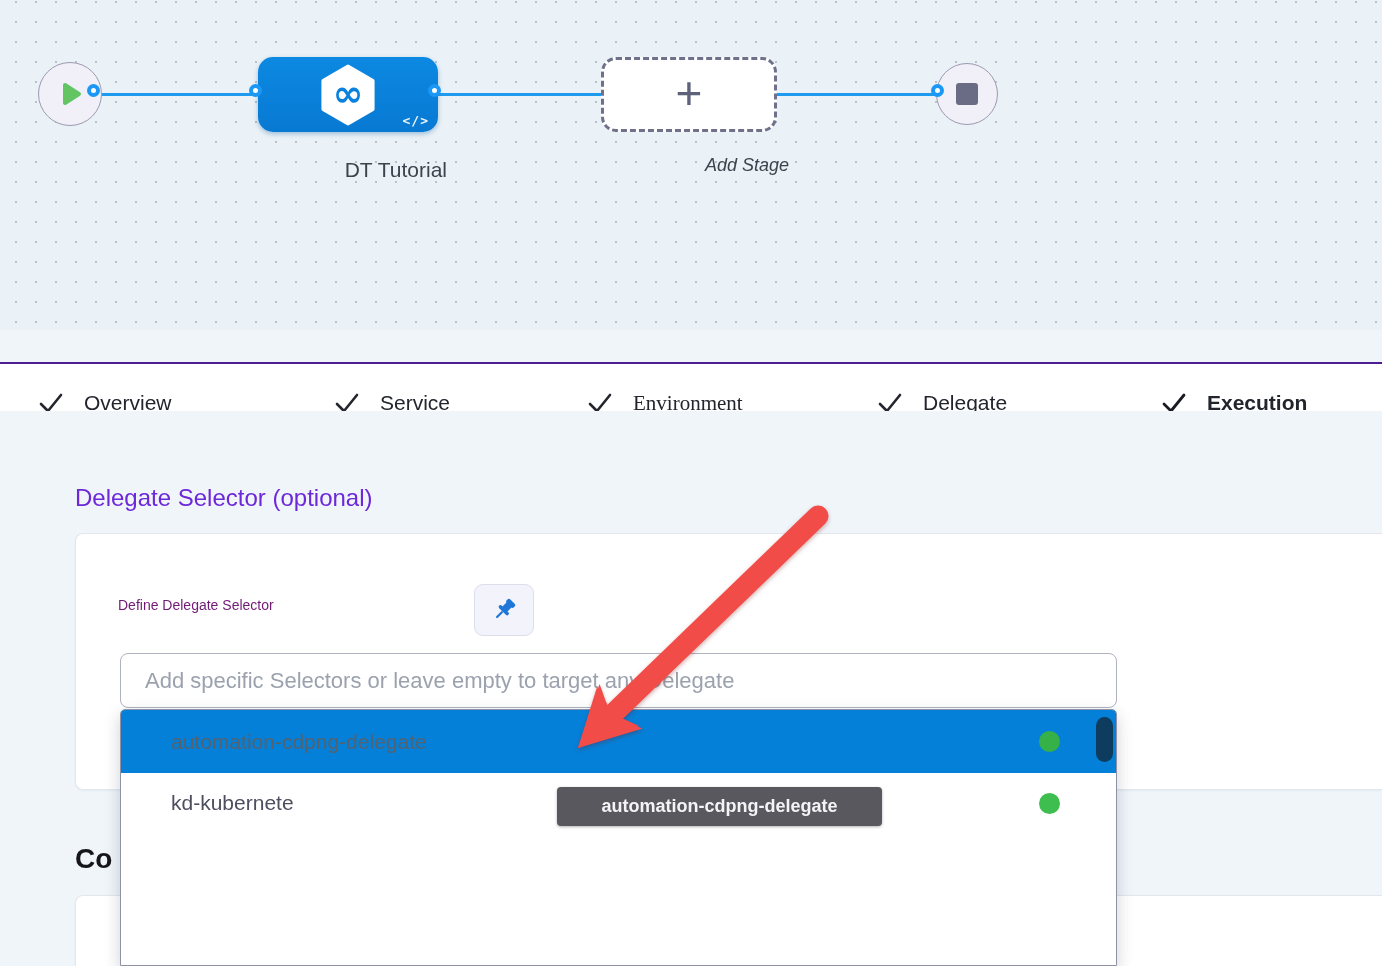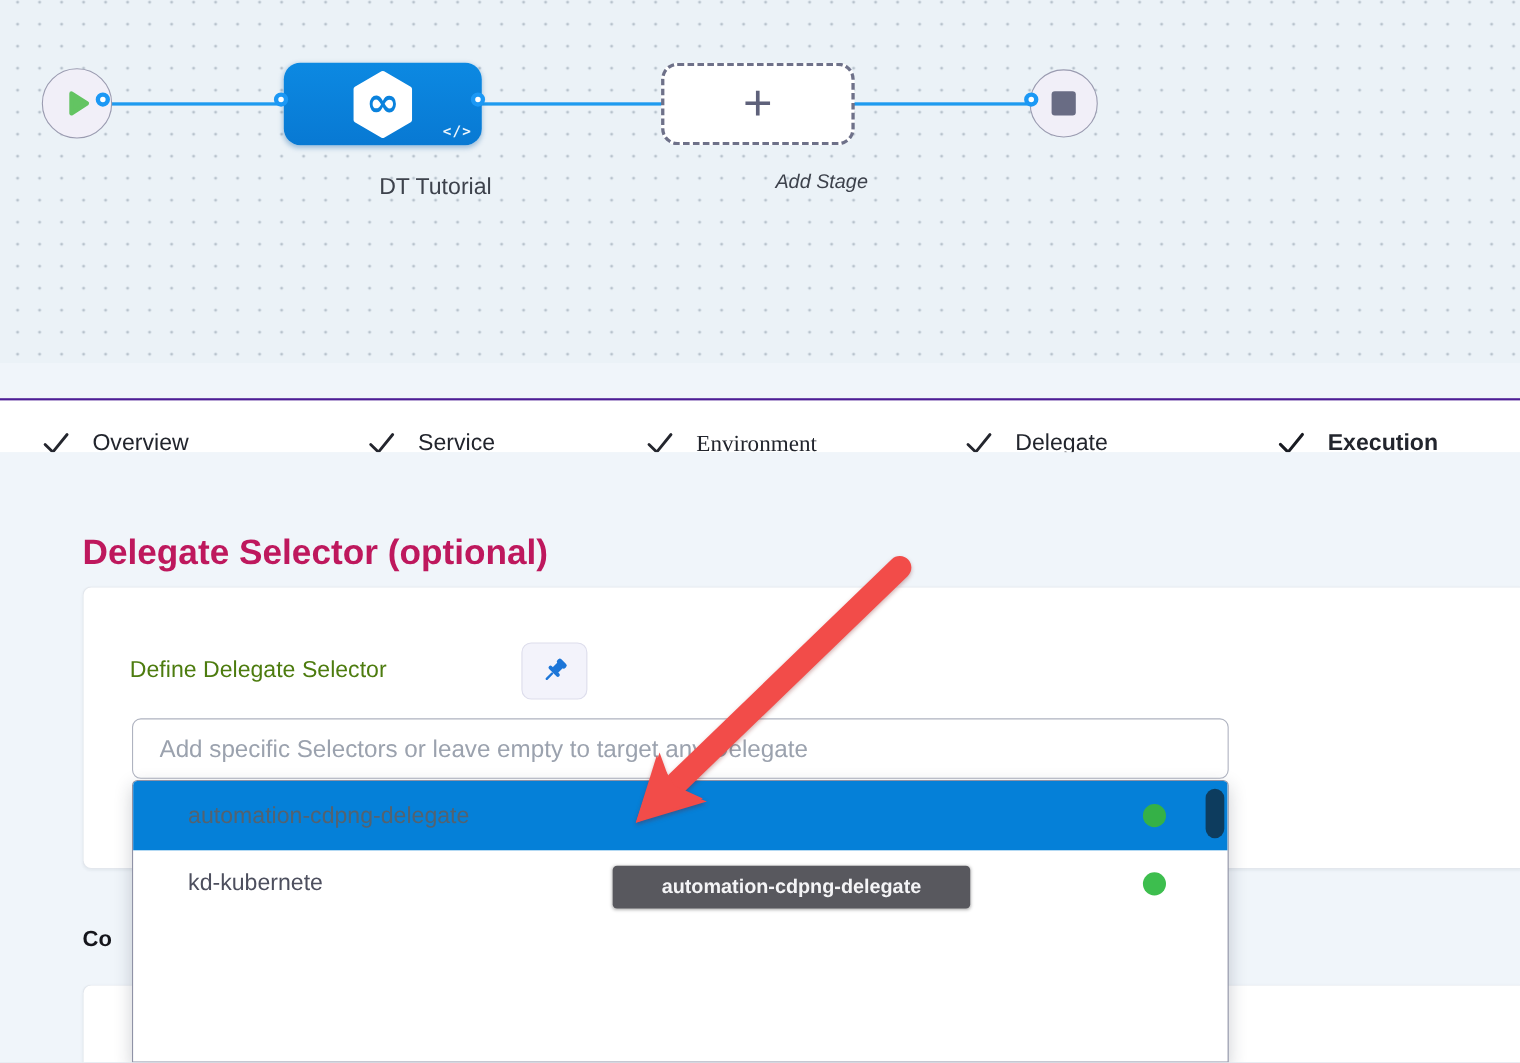--- a/index.html
+++ b/index.html
@@ -50,27 +50,27 @@
     background:#ffffff; border-top:2px solid #4c1d95; border-bottom:1px solid #E2E6EB;margin-top:32px;
   }
   .tab{ position:absolute; top:0; height:78px; display:flex; align-items:center; gap:20px;
     color:#22252D; font-size:21px; font-weight:500; cursor:pointer; }
   .tab svg{ display:block; }
   .tab-underline{ position:absolute; left:1133px; bottom:0; width:242px; height:5px;
     background:#0278D5; border-radius:3px 3px 0 0; }
 
   
   .content-bg{ position:absolute; left:0; top:411px; width:1382px; height:555px; background:#F0F5FA; }
-  .section-heading{ position:absolute; left:75px; top:484px; font-size:32px; font-weight:700; color:#be185d; }
+  .section-heading{ position:absolute; left:75px; top:484px; font-size:24px; font-weight:400; color:#6d28d9; }
   .card{ position:absolute; background:#fff; border:1px solid #E3E7ED; box-shadow:0 1px 2px rgba(40,60,80,.05); }
   .card1{ left:75px; top:533px; width:1307px; height:257px; border-radius:8px 0 0 8px; border-right:none; }
   .card2{ left:75px; top:895px; width:1307px; height:71px; border-radius:8px 0 0 0; border-right:none; border-bottom:none; }
-  .covered-heading{ position:absolute; left:75px; top:843px; font-size:20px; font-weight:700; color:#15151B; }
-
-  .define-label{ position:absolute; left:118px; top:597px; font-size:21px; color:#4d7c0f; }
+  .covered-heading{ position:absolute; left:75px; top:843px; font-size:28px; font-weight:700; color:#15151B; }
+
+  .define-label{ position:absolute; left:118px; top:597px; font-size:14px; color:#701a75; }
   .pin-button{
     position:absolute; left:474px; top:584px; width:60px; height:52px;
     background:#F3F3FB; border:1px solid #DDDDEC; border-radius:9px;
     display:flex; align-items:center; justify-content:center; cursor:pointer;
   }
 
   .selector-input{
     position:absolute; left:120px; top:653px; width:997px; height:55px;
     border:1px solid #AFB3C0; border-radius:8px; background:#fff;
     font-family:"Liberation Sans", sans-serif;

